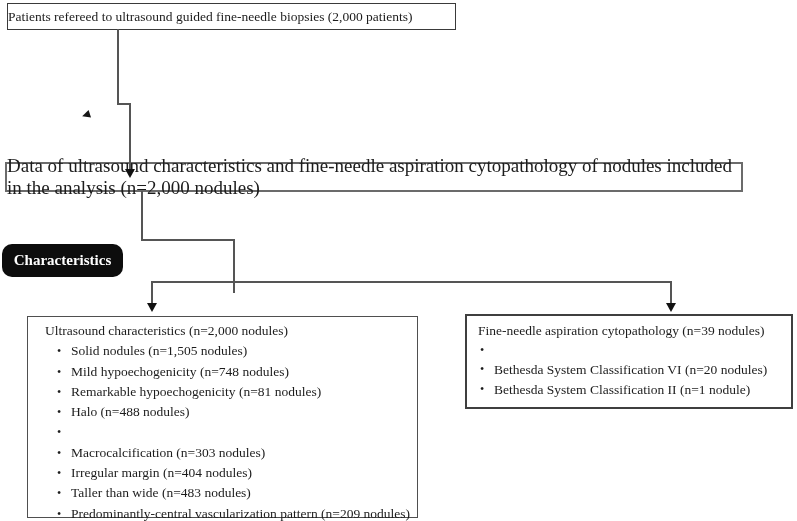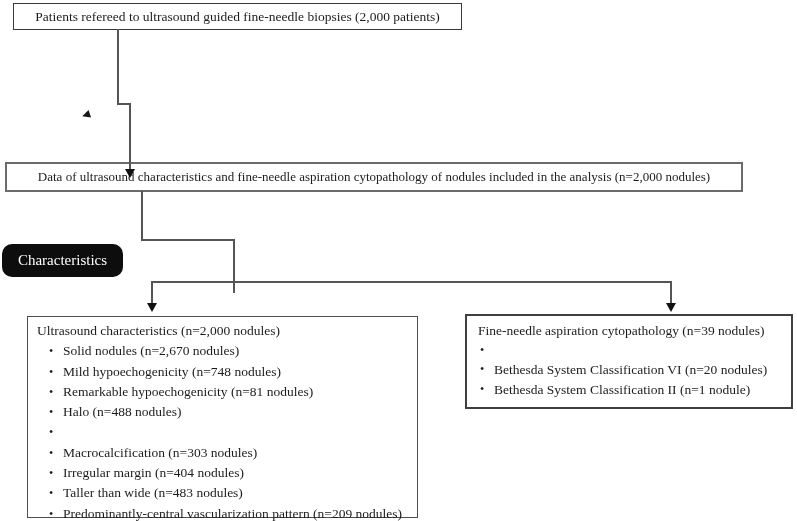--- a/index.html
+++ b/index.html
@@ -11,46 +11,46 @@
     color:#1c1c1c;
     overflow:hidden;
   }
   .box{
     position:absolute;
     background:#ffffff;
     box-sizing:border-box;
     z-index:1;
   }
   .box-top{
-    left:13px;top:3px;width:449px;height:27px;
+    left:7px;top:3px;width:449px;height:27px;
     border:1.5px solid #3a3a3a;
-    display:flex;align-items:center;justify-content:center;
+    display:flex;align-items:center;
     font-size:13.5px;
   }
   .box-data{
     left:5px;top:162px;width:738px;height:30px;
     border:2px solid #6b6b6b;
     display:flex;align-items:center;justify-content:center;
-    font-size:13px;
+    font-size:19px;
   }
   .label-characteristics{
     position:absolute;
     left:2px;top:244px;width:121px;height:33px;
     background:#0d0d0d;
     border-radius:10px;
     display:flex;align-items:center;justify-content:center;
     color:#ffffff;
-    font-weight:normal;
+    font-weight:bold;
     font-size:15px;
     z-index:1;
   }
   .box-ul{
     left:27px;top:316px;width:391px;height:202px;
     border:1.5px solid #4f4f4f;
-    padding:4px 8px 0 9px;
+    padding:4px 8px 0 17px;
     font-size:13.5px;
   }
   .box-fna{
     left:465px;top:314px;width:328px;height:95px;
     border:2px solid #3f3f3f;
     padding:5px 6px 0 11px;
     font-size:13.5px;
   }
   .box-title{line-height:20.3px;white-space:nowrap;}
   .bullet-row{display:flex;line-height:20.3px;white-space:nowrap;}
@@ -103,21 +103,21 @@
   <div class="line" style="left:151px;top:281px;width:521px;height:2px;"></div>
   <div class="line" style="left:151px;top:281px;width:2px;height:24px;"></div>
   <div class="arrow-down" style="left:147px;top:303px;"></div>
   <div class="line" style="left:670px;top:281px;width:2px;height:24px;"></div>
   <div class="arrow-down" style="left:666px;top:303px;"></div>
 
   <div class="box box-ul">
     <div class="box-title">Ultrasound characteristics (n=2,000 nodules)</div>
     <div class="bullet-row">
       <span class="bullet">•</span>
-      <span>Solid nodules (n=2,670 nodules)</span>
+      <span>Solid nodules (n=1,505 nodules)</span>
     </div>
     <div class="bullet-row">
       <span class="bullet">•</span>
       <span>Mild hypoechogenicity (n=748 nodules)</span>
     </div>
     <div class="bullet-row">
       <span class="bullet">•</span>
       <span>Remarkable hypoechogenicity (n=81 nodules)</span>
     </div>
     <div class="bullet-row">

